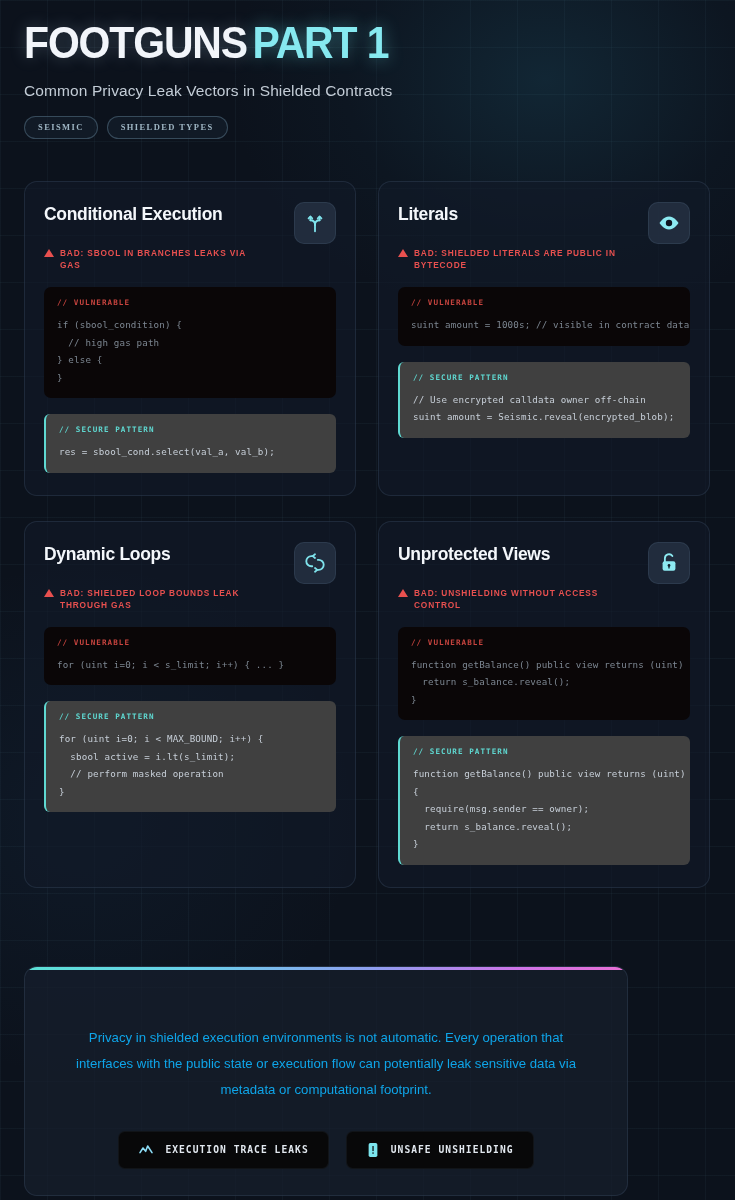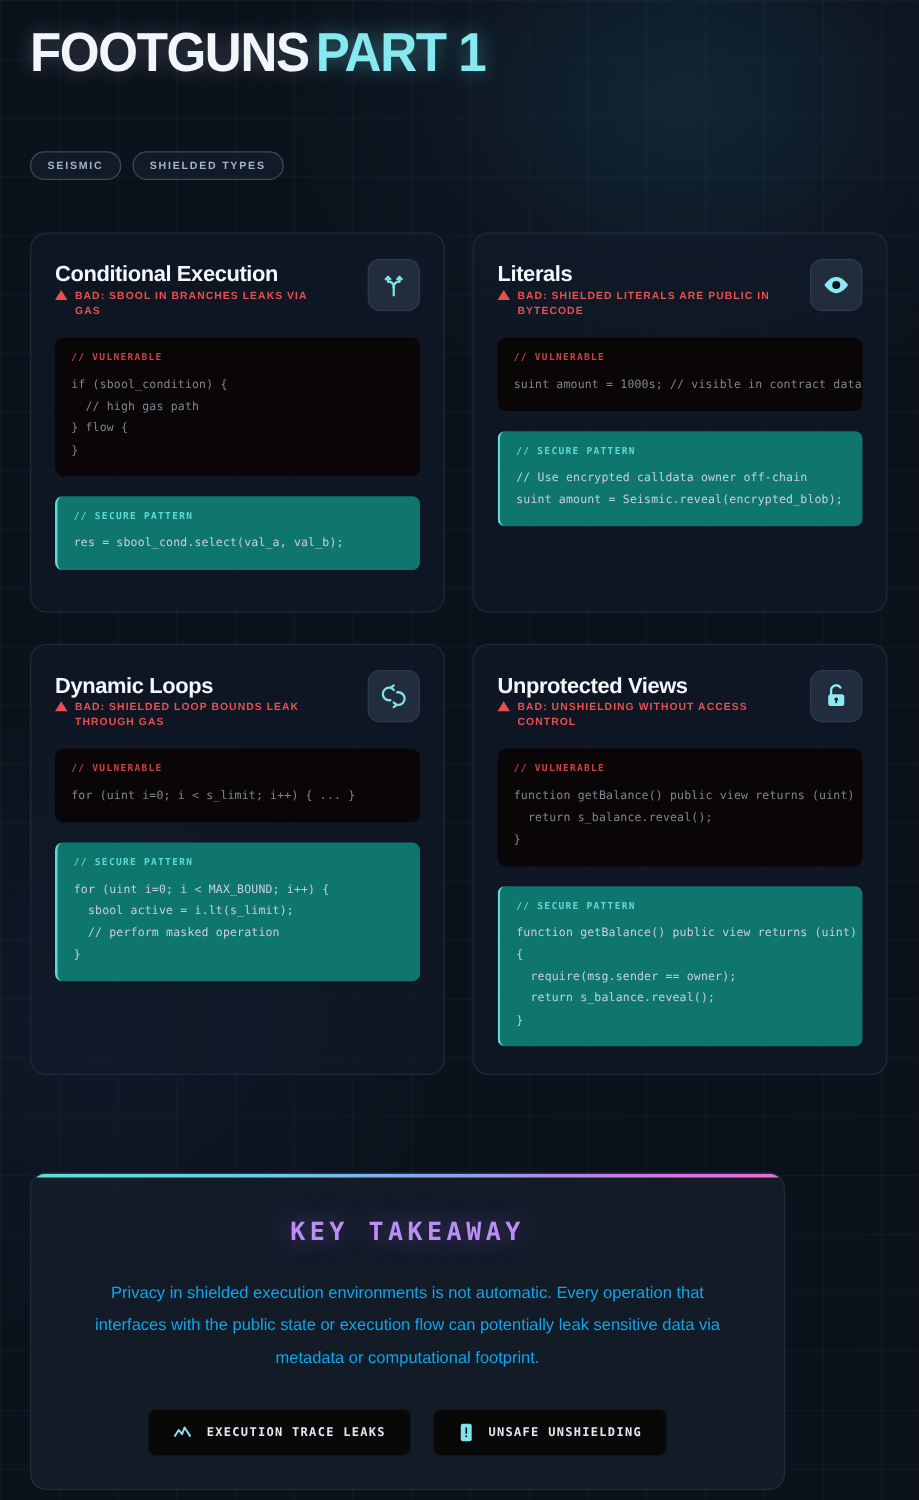--- a/index.html
+++ b/index.html
@@ -91,24 +91,23 @@
   }
   .tag {
     border: 1px solid rgba(125,165,190,0.35);
     border-radius: 12px;
     padding: 4px 13px 4px 13px;
     font-size: 8.5px;
     letter-spacing: 1.4px;
     font-weight: 700;
     color: #9fb6c4;
     background: rgba(22,33,48,0.55);
-    font-family: Liberation Sans, sans-serif;
+    font-family: Liberation Serif, serif;
     white-space: nowrap;
     line-height: 13px;
-    margin-top: 37px;
   }
 
   
   .grid {
     margin-top: 42px;
     display: grid;
     grid-template-columns: 332px 332px;
     column-gap: 22px;
     row-gap: 25px;
   }
@@ -133,21 +132,21 @@
 
   .card-title {
     font-size: 17.5px;
     font-weight: 700;
     color: #f4f7fb;
     letter-spacing: -0.3px;
     line-height: 21px;
   }
 
   .card-warn {
-    margin-top: 0;
+    margin-top: 22px;
     display: flex;
     align-items: flex-start;
     gap: 6px;
     color: #e8504f;
     font-size: 8.3px;
     letter-spacing: 0.85px;
     font-weight: 700;
     line-height: 12px;
     font-family: "Liberation Sans", sans-serif;
   }
@@ -174,21 +173,21 @@
 
   
   .code-block {
     margin-top: 16px;
     background: #0a0607;
     border-radius: 7px;
     padding: 11px 13px 12px 13px;
     font-family: "DejaVu Sans Mono", monospace;
   }
   .code-block.secure {
-    background: #0f766e;
+    background: #404040;
     border-left: 2.5px solid #5fd9d2;
     border-radius: 6px;
     padding-left: 13px;
   }
   .code-label {
     font-size: 7.6px;
     letter-spacing: 1.05px;
     font-weight: 700;
     margin-bottom: 9px;
   }
@@ -267,20 +266,21 @@
 <div id="bg-grid"></div>
 <div id="bg-glow-top"></div>
 <div id="bg-glow-mid"></div>
 
 <div id="page">
 
   <div class="header">
     <div class="title">
       <span class="t-main">FOOTGUNS</span><span class="t-accent">PART 1</span>
     </div>
+    <div class="subtitle">Common Privacy Leak Vectors in Shielded Contracts</div>
     <div class="tag-row">
       <span class="tag">SEISMIC</span>
       <span class="tag">SHIELDED TYPES</span>
     </div>
   </div>
 
   <div class="grid">
 
     <div class="card row1">
       <div class="card-head">
@@ -302,21 +302,21 @@
               <path d="M17 9V5"></path>
                 <path d="M15 7l2-2 2 2"></path>
             </svg>
           </span>
         </div>
       </div>
       <div class="code-block">
         <div class="code-label">// VULNERABLE</div>
         <div class="code-line">if (sbool_condition) {</div>
         <div class="code-line">  // high gas path</div>
-        <div class="code-line">} flow {</div>
+        <div class="code-line">} else {</div>
         <div class="code-line">}</div>
       </div>
       <div class="code-block secure">
         <div class="code-label">// SECURE PATTERN</div>
         <div class="code-line">res = sbool_cond.select(val_a, val_b);</div>
       </div>
     </div>
 
     <div class="card row1">
       <div class="card-head">
@@ -413,21 +413,20 @@
         <div class="code-line">  require(msg.sender == owner);</div>
         <div class="code-line">  return s_balance.reveal();</div>
         <div class="code-line">}</div>
       </div>
     </div>
 
   </div>
 
   <div class="takeaway">
     <div class="takeaway-bar"></div>
-    <div class="takeaway-title">KEY TAKEAWAY</div>
     <div class="takeaway-body">Privacy in shielded execution environments is not automatic. Every operation that interfaces with the public state or execution flow can potentially leak sensitive data via metadata or computational footprint.</div>
     <div class="pill-row">
       <div class="pill">
         <span>
           <svg width="16" height="16" viewBox="0 0 24 24" fill="none" stroke="#8cdcf5" stroke-width="2.4" stroke-linecap="round" stroke-linejoin="round">
             <path d="M3 16l4.5-7 4 5 3-8 6.5 10"></path>
           </svg>
         </span>
         <span>EXECUTION TRACE LEAKS</span>
       </div>

